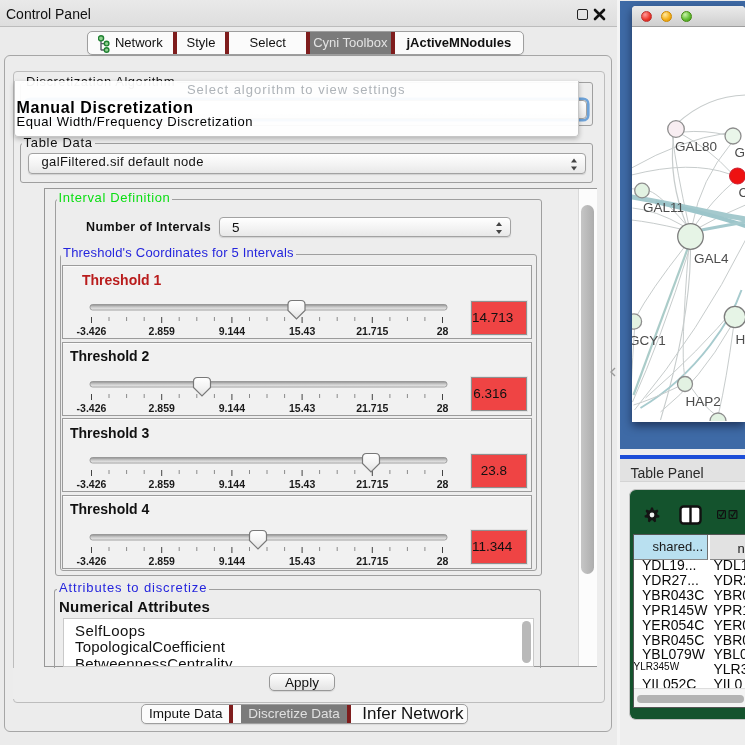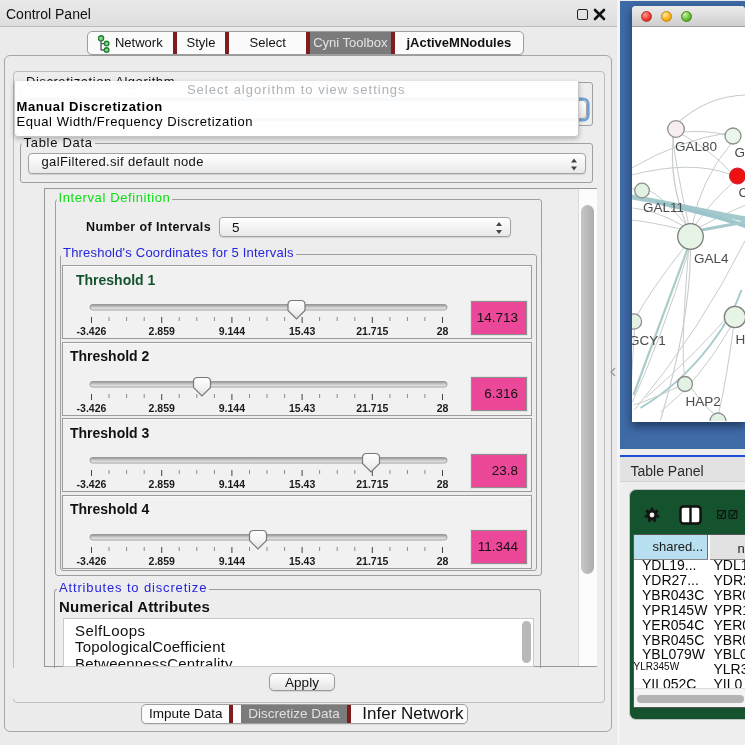--- a/index.html
+++ b/index.html
@@ -1,18 +1,18 @@
 <!DOCTYPE html>
 <html><head><meta charset="utf-8">
 <style>
 * { margin:0; padding:0; box-sizing:border-box; }
 html,body { width:745px; height:745px; font-family:"Liberation Sans", sans-serif; background:#ececec; overflow:hidden; }
 .abs { position:absolute; }
 .thpanel { position:absolute; left:62px; width:470px; height:74px; background:#f1f1f1; border:1px solid #9b9b9b; box-shadow:inset 0 1px 0 #fbfbfb; }
-.valbox { position:absolute; left:408px; top:34.5px; width:56px; height:34px; background:#ec4899; border:1px solid #8f8f8f; box-shadow:0 0 0 1px #e3e3e3; font-size:13.5px; color:#111; text-align:right; padding:8px 8px 0 0; }
+.valbox { position:absolute; left:408px; top:34.5px; width:56px; height:34px; background:#ef4444; border:1px solid #8f8f8f; box-shadow:0 0 0 1px #e3e3e3; font-size:13.5px; color:#111; text-align:right; padding:8px 19px 0 0; }
 .group { position:absolute; border:1px solid #9f9f9f; border-radius:3px; }
 .gtitle { position:absolute; background:#ededed; padding:0 2px; font-size:13px; letter-spacing:0.2px; }
 .combo { position:absolute; background:linear-gradient(#ffffff,#f2f2f2 60%,#e8e8e8); border:1px solid #a2a2a2; border-radius:4px; box-shadow:0 1px 1px rgba(0,0,0,0.12); font-size:12.5px; color:#111; }
 .carr { position:absolute; right:4px; top:0; bottom:0; width:14px; color:#333; }
 .seg { position:absolute; height:23.5px; background:#fbfbfb; border:1px solid #9e9e9e; border-radius:5px; display:flex; box-shadow:0 1px 1px rgba(0,0,0,0.08); }
 .seg > div { display:flex; align-items:center; justify-content:center; font-size:13px; color:#111; border-right:4px solid #7f1d1d; }
 .seg > div:last-child { border-right:none; }
 </style></head>
 <body>
 
@@ -68,21 +68,21 @@
   <div class="combo" style="left:219px;top:217px;width:292px;height:20px;">
     <span style="position:absolute;left:12px;top:2px;font-size:13.5px;">5</span>
     <svg class="carr" width="14" height="20" viewBox="0 0 14 20">
         <path d="M7 4 L10 8 L4 8 Z M7 16 L10 12 L4 12 Z" fill="#444"></path>
       </svg>
   </div>
 
   <div class="group" style="left:59.5px;top:254px;width:477px;height:317px;"></div>
   <div class="gtitle" style="left:61px;top:244.5px;color:#2525dd;">Threshold's Coordinates for 5 Intervals</div>
   <div class="thpanel" style="top:265px;">
-<div style="position:absolute;left:13px;top:5.5px;font-size:14px;font-weight:bold;letter-spacing:0;color:#14532d;">Threshold 1</div>
+<div style="position:absolute;left:19px;top:5.5px;font-size:14px;font-weight:bold;letter-spacing:0;color:#b91c1c;">Threshold 1</div>
 <svg style="position:absolute;left:0;top:32px;" width="470" height="41" viewBox="0 0 470 41">
 <defs>
           <linearGradient id="thg1" gradientTransform="rotate(90)">
             <stop offset="0" stop-color="#ffffff"></stop>
             <stop offset="0.55" stop-color="#f2f2f2"></stop>
             <stop offset="1" stop-color="#e2e2e2"></stop>
           </linearGradient>
 <linearGradient id="trk1" gradientTransform="rotate(90)">
             <stop offset="0" stop-color="#8f8f8f"></stop>
             <stop offset="0.45" stop-color="#c8c8c8"></stop>
@@ -279,21 +279,21 @@
 
   <div class="seg" style="left:141px;top:703.5px;width:327px;height:20.5px;gap:8px;">
     <div style="width:96px;font-size:13.5px;">Impute Data</div>
     <div style="width:115px;font-size:13.5px;background:#7b7b7b;color:#e0e0e0;">Discretize Data</div>
     <div style="width:114px;font-size:17px;">Infer Network</div>
   </div>
 </div>
 
 <div class="abs" style="left:14px;top:80.5px;width:564.5px;height:56.5px;background:rgba(255,255,255,0.95);border:1px solid #c6c6c6;border-top:none;border-radius:0 0 4px 4px;box-shadow:0 2px 5px rgba(0,0,0,0.25);">
   <div style="position:absolute;left:0;top:1.5px;width:100%;text-align:center;font-size:13px;letter-spacing:1px;color:#aeb3b8;">Select algorithm to view settings</div>
-  <div style="position:absolute;left:1.5px;top:18.5px;font-size:13px;font-weight:bold;letter-spacing:0.6px;color:#000;">Manual Discretization</div>
+  <div style="position:absolute;left:1.5px;top:18.5px;font-size:16px;font-weight:bold;letter-spacing:0.6px;color:#000;">Manual Discretization</div>
   <div style="position:absolute;left:1.5px;top:33px;font-size:13px;letter-spacing:0.55px;color:#000;">Equal Width/Frequency Discretization</div>
 </div>
 
 <div class="abs" style="left:617px;top:0;width:3px;height:745px;background:#f4f4f4;"></div>
 <svg class="abs" style="left:608px;top:366px;" width="10" height="12" viewBox="0 0 10 12">
     <path d="M7 2 L3 6 L7 10" stroke="#9a9a9a" stroke-width="1.4" fill="none"></path>
   </svg>
 
 <div class="abs" style="left:620px;top:1px;width:125px;height:448px;background:#3e6aa6;">
   <div class="abs" style="left:11.5px;top:5px;width:113.5px;height:416px;box-shadow:0 4px 10px rgba(0,0,20,0.5);border-radius:4px 4px 0 0;background:#ffffff;">
@@ -349,21 +349,21 @@
         <text x="11.0" y="185.0" font-size="13.5" fill="#4c4c4c">GAL11</text>
         <text x="62.0" y="235.5" font-size="13.5" fill="#4c4c4c">GAL4</text>
         <text x="-3.0" y="317.5" font-size="13.5" fill="#4c4c4c">GCY1</text>
         <text x="103.5" y="317.0" font-size="13.5" fill="#4c4c4c">H</text>
         <text x="53.5" y="379.0" font-size="13.5" fill="#4c4c4c">HAP2</text>
       </svg>
   </div>
 </div>
 
 <div class="abs" style="left:620px;top:449px;width:125px;height:296px;background:#eeeeee;">
-  <div class="abs" style="left:0;top:6px;width:125px;height:27px;background:#e2e2e2;border-top:2px solid #1d4ed8;border-bottom:1px solid #d4d4d4;">
+  <div class="abs" style="left:0;top:6px;width:125px;height:27px;background:#e2e2e2;border-top:4px solid #1d4ed8;border-bottom:1px solid #d4d4d4;">
     <div class="abs" style="left:10.5px;top:6px;font-size:14px;color:#2a2a2a;">Table Panel</div>
   </div>
   <div class="abs" style="left:9px;top:40px;width:132px;height:231px;background:#14532d;border:1px solid #c2c2c2;border-radius:7px 0 0 7px;border-right:none;">
 
     <svg class="abs" style="left:13.5px;top:17px;" width="16" height="16" viewBox="0 0 16 16">
         <path d="M 7.06 0.46 L 8.94 0.46 L 9.73 2.88 L 10.92 3.46 L 13.31 2.57 L 14.48 4.03 L 13.08 6.16 L 13.37 7.46 L 15.56 8.77 L 15.14 10.59 L 12.60 10.82 L 11.78 11.86 L 12.12 14.39 L 10.43 15.20 L 8.66 13.36 L 7.34 13.36 L 5.57 15.20 L 3.88 14.39 L 4.22 11.86 L 3.40 10.82 L 0.86 10.59 L 0.44 8.77 L 2.63 7.46 L 2.92 6.16 L 1.52 4.03 L 2.69 2.57 L 5.08 3.46 L 6.27 2.88 Z" fill="#141414"></path>
         <circle cx="8" cy="8" r="2.4" fill="#f0f0f0"></circle>
       </svg>
     <svg class="abs" style="left:49px;top:15px;" width="23" height="20" viewBox="0 0 23 20">
         <rect x="1.5" y="1.5" width="20" height="17" rx="3" fill="#fff" stroke="#111" stroke-width="2.4"></rect>

